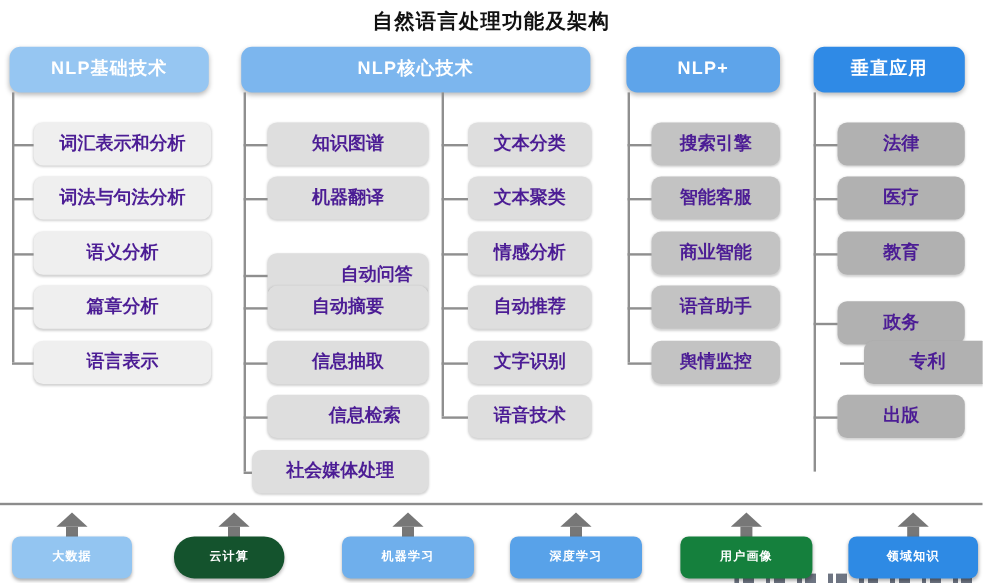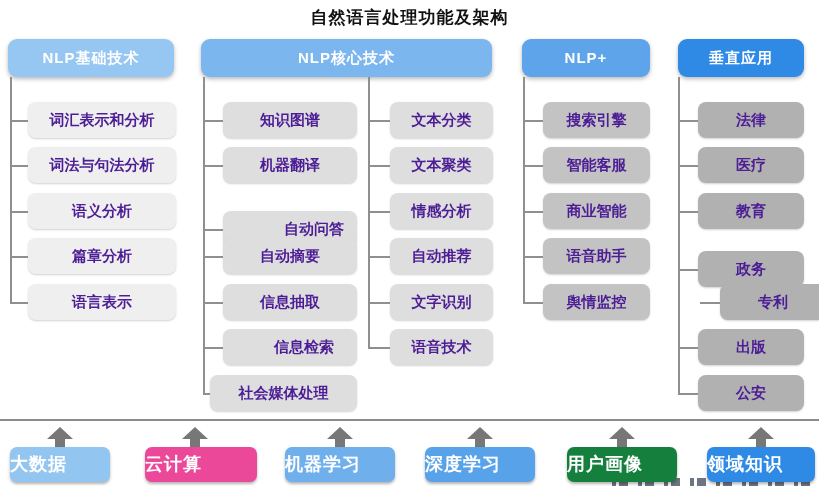--- a/index.html
+++ b/index.html
@@ -49,21 +49,21 @@
     position:absolute; left:0; top:0; width:0; height:0;
     border-left:13px solid transparent; border-right:13px solid transparent;
     border-bottom:12px solid #777777;
   }
   .arrow .stem {
     position:absolute; left:8px; top:12px; width:10px; height:9px; background:#777777;
   }
   
   .bbox {
     position:absolute; top:447px; height:35px; border-radius:7px;
-    color:#ffffff; font-size:18px; font-weight:600; 
+    color:#ffffff; font-size:10px; font-weight:600; text-align:center;
     line-height:35px; letter-spacing:1px; box-shadow:0 2px 3px rgba(0,0,0,.3);
     z-index:1;
   }
   
   .watermark {
     position:absolute; left:612px; top:478px; width:207px; height:8px;
     background:
       repeating-linear-gradient(90deg,
         rgba(42,52,72,.85) 0 4px, transparent 4px 7px,
         rgba(42,52,72,.85) 7px 16px, transparent 16px 26px);
@@ -114,21 +114,20 @@
   <div class="item g3 t20" style="left:543px;top:193px;width:107px;">商业智能</div>
   <div class="item g3 t20" style="left:543px;top:238px;width:107px;">语音助手</div>
   <div class="item g3 t20" style="left:543px;top:284px;width:107px;">舆情监控</div>
 
   <div class="item g4 t20" style="left:698px;top:102px;width:106px;">法律</div>
   <div class="item g4 t20" style="left:698px;top:147px;width:106px;">医疗</div>
   <div class="item g4 t20" style="left:698px;top:193px;width:106px;">教育</div>
   <div class="item g4 t20" style="left:698px;top:238px;width:106px;margin-top:13px;">政务</div>
   <div class="item g4 t20" style="left:720px;top:284px;width:106px;">专利</div>
   <div class="item g4 t20" style="left:698px;top:329px;width:106px;">出版</div>
-  <div class="item g4 t20" style="left:698px;top:375px;width:106px;">公安</div>
 
   <div class="sep"></div>
 
   <div class="arrow" style="left:47px;top:427px;">
       <div class="head"></div>
       <div class="stem"></div>
     </div>
   <div class="arrow" style="left:182px;top:427px;">
       <div class="head"></div>
       <div class="stem"></div>
@@ -144,21 +143,21 @@
   <div class="arrow" style="left:609px;top:427px;">
       <div class="head"></div>
       <div class="stem"></div>
     </div>
   <div class="arrow" style="left:748px;top:427px;">
       <div class="head"></div>
       <div class="stem"></div>
     </div>
 
   <div class="bbox" style="left: 10px; width: 100px; background: rgb(147, 197, 241);">大数据</div>
-  <div class="bbox" style="left: 145px; width: 112px; background: #ec4899;">云计算</div>
+  <div class="bbox" style="left: 145px; width: 92px; background: #14532d; border-radius: 17px;">云计算</div>
   <div class="bbox" style="left: 285px; width: 110px; background: rgb(111, 175, 236);">机器学习</div>
   <div class="bbox" style="left: 425px; width: 110px; background: rgb(88, 162, 233);">深度学习</div>
   <div class="bbox" style="left: 567px; width: 110px; background: #15803d;">用户画像</div>
   <div class="bbox" style="left: 707px; width: 108px; background: rgb(46, 138, 228);">领域知识</div>
 
   <div class="watermark"></div>
 
 </div>
 
 </body></html>

